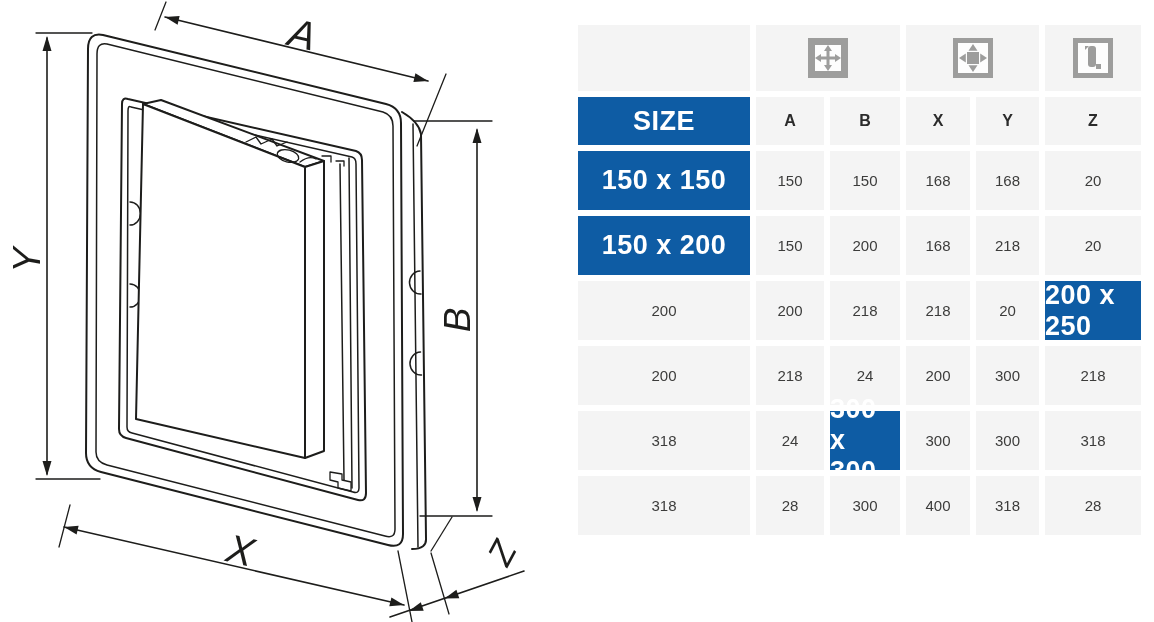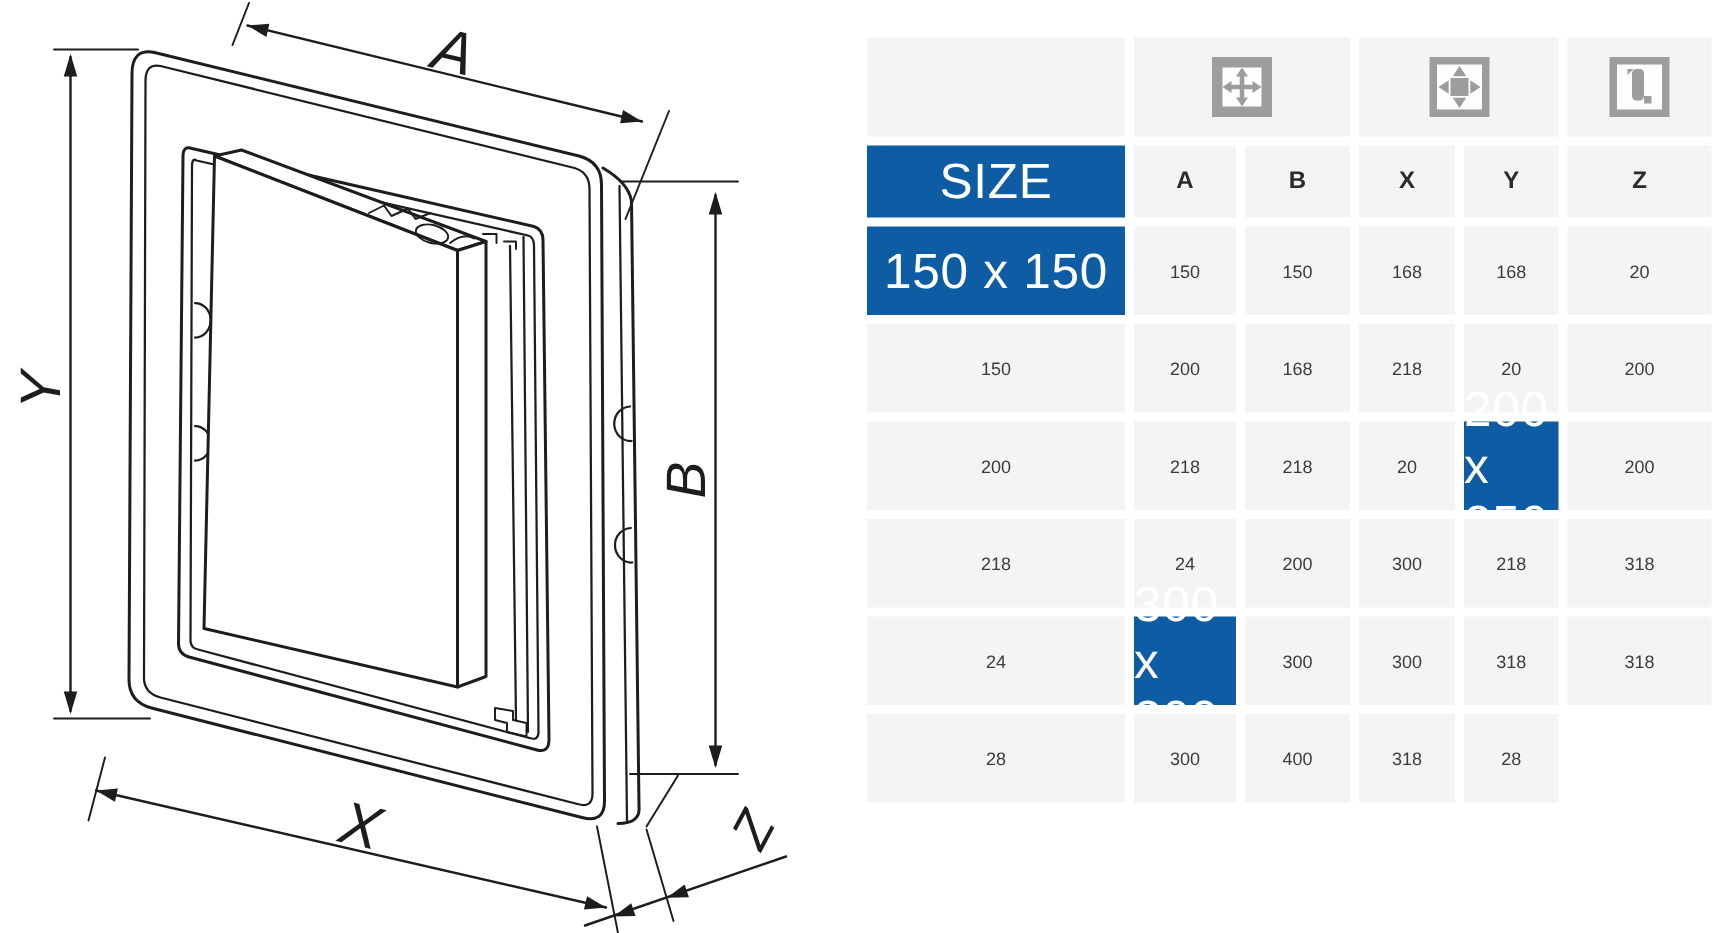--- a/index.html
+++ b/index.html
@@ -5,23 +5,23 @@
   html,body{margin:0;padding:0;background:#ffffff;}
   .stage{position:relative;width:1154px;height:622px;background:#fff;overflow:hidden;
          font-family:"Liberation Sans",sans-serif;}
   .diagram{position:absolute;left:0;top:0;}
   .size-table{position:absolute;left:578px;top:25px;width:563px;
       display:grid;
       grid-template-columns:172px 68px 70px 64px 63px 96px;
       grid-template-rows:66px 48px repeat(7,59px);
       column-gap:6px;row-gap:6px;}
   .cell{background:#f4f4f4;display:flex;align-items:center;justify-content:center;}
-  .cell.blue{background:#0e5ca4;color:#ffffff;font-weight:normal;font-size:33px;letter-spacing:.5px;}
+  .cell.blue{background:#0e5ca4;color:#ffffff;font-weight:bold;font-size:27px;letter-spacing:.5px;}
   .cell.colhead{font-weight:bold;font-size:16px;color:#2b2b2b;}
-  .cell.num{font-size:12px;color:#3c3c3b;}
+  .cell.num{font-size:15px;color:#3c3c3b;}
   .span-ab{grid-column:2 / span 2;}
   .span-xy{grid-column:4 / span 2;}
   .col-z{grid-column:6;}
   svg text{font-family:"Liberation Sans",sans-serif;}
 </style>
 </head>
 <body>
 
 <div class="stage">
 
@@ -148,20 +148,21 @@
     <div class="cell colhead">Y</div>
     <div class="cell colhead">Z</div>
 
     <div class="cell blue">150 x 150</div>
     <div class="cell num">150</div>
     <div class="cell num">150</div>
     <div class="cell num">168</div>
     <div class="cell num">168</div>
     <div class="cell num">20</div>
 
+    <div class="cell blue">150 x 200</div>
     <div class="cell num">150</div>
     <div class="cell num">200</div>
     <div class="cell num">168</div>
     <div class="cell num">218</div>
     <div class="cell num">20</div>
 
     <div class="cell num">200</div>
     <div class="cell num">200</div>
     <div class="cell num">218</div>
     <div class="cell num">218</div>

